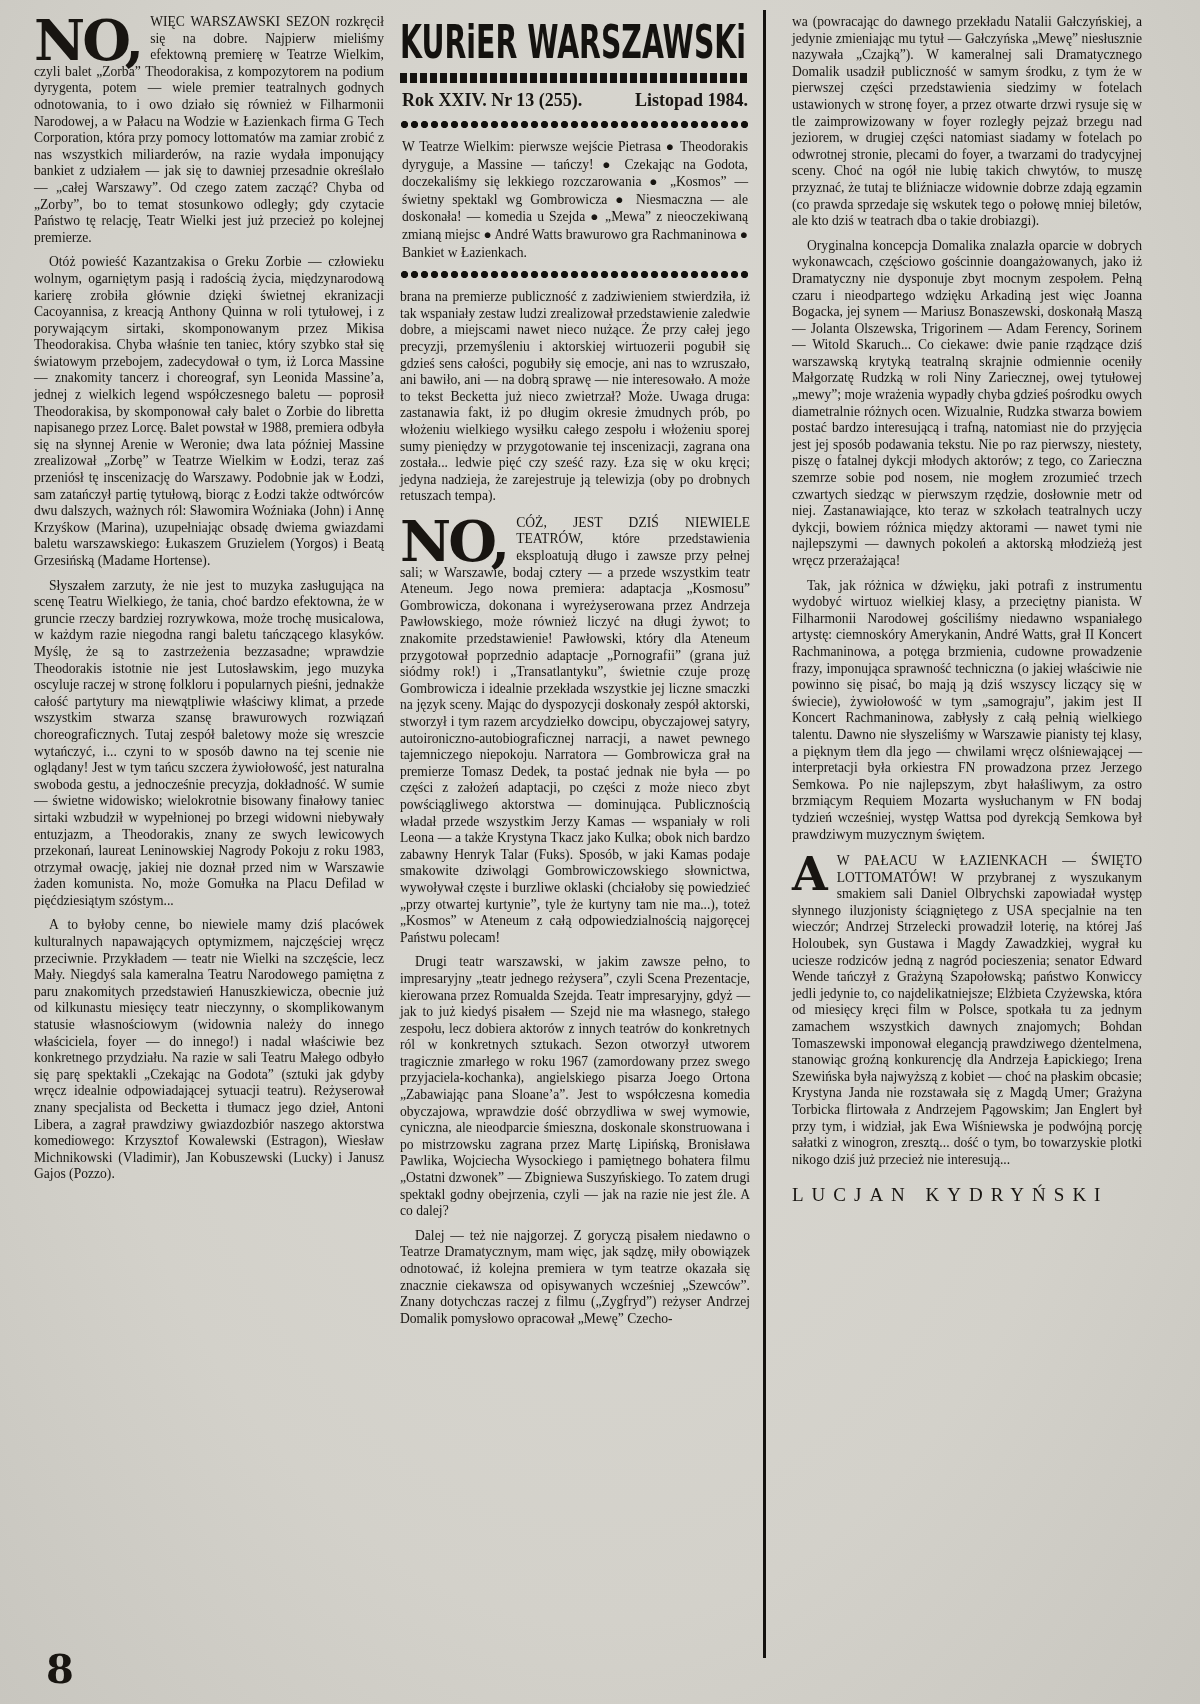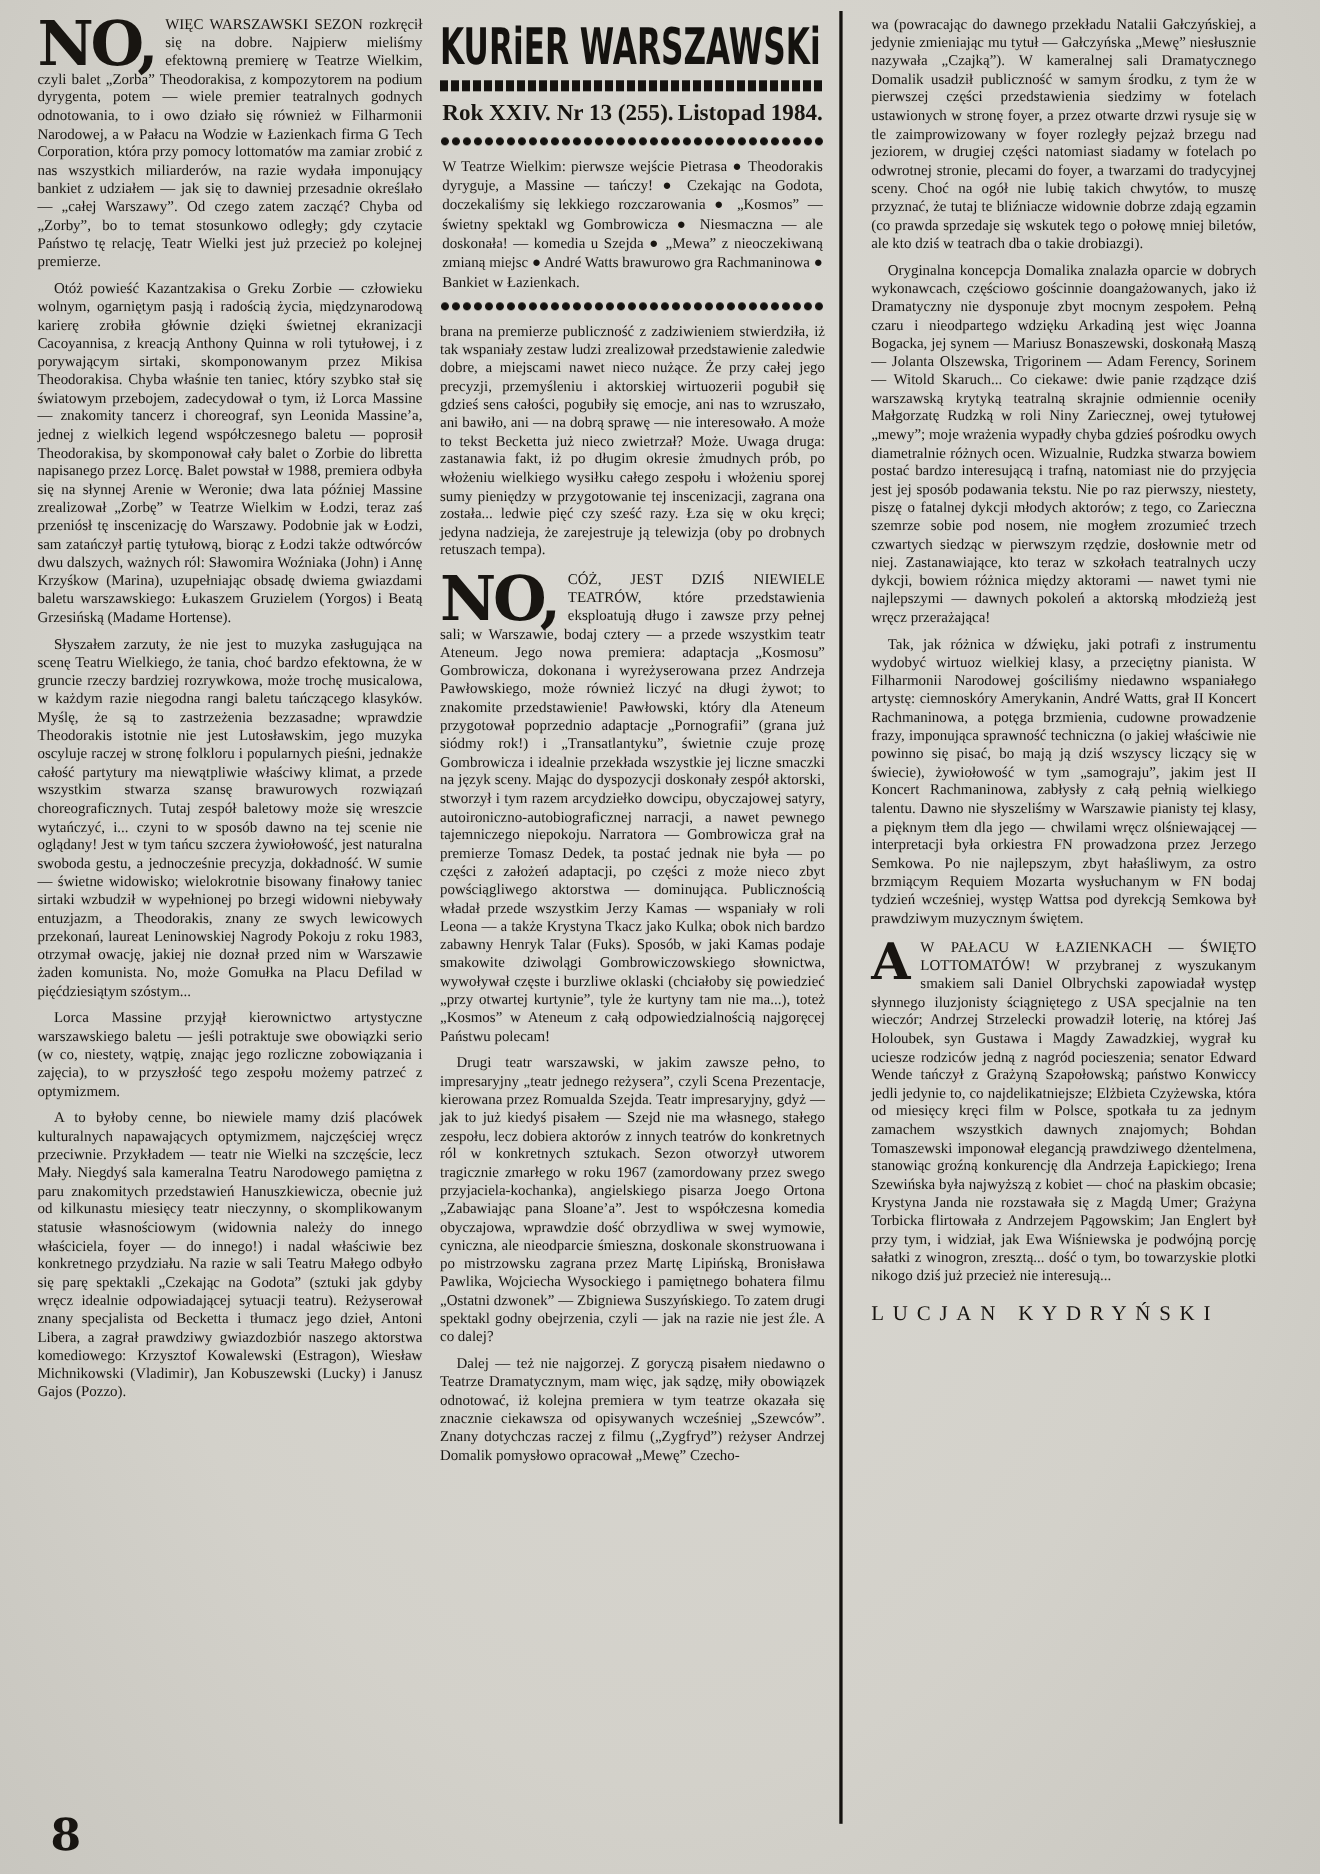--- a/index.html
+++ b/index.html
@@ -41,21 +41,21 @@
   .masthead { margin-bottom:10px; }
   .logo-svg { display:block; margin:2px 0 0 0; }
   .logo-text { font-family:"DejaVu Sans", sans-serif; font-weight:bold; font-size:46px; fill:#14120f; }
   .hatch {
     height:10px; width:100%;
     background:repeating-linear-gradient(90deg, #14120f 0 7px, rgba(0,0,0,0) 7px 10px);
     margin:3px 0 5px 0;
   }
   .issue {
     display:flex; justify-content:space-between;
-    font-weight:bold; font-size:21px;
+    font-weight:bold; font-size:18px;
     padding:2px 2px 5px 2px;
   }
   .dots {
     height:9px; width:100%;
     background-image:radial-gradient(circle at 4.5px 4.5px, #14120f 3.2px, rgba(0,0,0,0) 4px);
     background-size:10px 9px;
     background-repeat:repeat-x;
     margin:4px 0;
   }
   .teaser {
@@ -83,21 +83,20 @@
 
 <div class="page">
   <div class="vrule"></div>
 
   <div class="columns">
 
     <div class="col col-1" data-paragraphs="columns.left">
         <p class="para lead"><span class="dropcap">NO,</span>WIĘC WARSZAWSKI SEZON rozkręcił się na dobre. Najpierw mieliśmy efektowną premierę w Teatrze Wielkim, czyli balet „Zorba” Theodorakisa, z kompozytorem na podium dyrygenta, potem — wiele premier teatralnych godnych odnotowania, to i owo działo się również w Filharmonii Narodowej, a w Pałacu na Wodzie w Łazienkach firma G Tech Corporation, która przy pomocy lottomatów ma zamiar zrobić z nas wszystkich miliarderów, na razie wydała imponujący bankiet z udziałem — jak się to dawniej przesadnie określało — „całej Warszawy”. Od czego zatem zacząć? Chyba od „Zorby”, bo to temat stosunkowo odległy; gdy czytacie Państwo tę relację, Teatr Wielki jest już przecież po kolejnej premierze.</p>
         <p class="para">Otóż powieść Kazantzakisa o Greku Zorbie — człowieku wolnym, ogarniętym pasją i radością życia, międzynarodową karierę zrobiła głównie dzięki świetnej ekranizacji Cacoyannisa, z kreacją Anthony Quinna w roli tytułowej, i z porywającym sirtaki, skomponowanym przez Mikisa Theodorakisa. Chyba właśnie ten taniec, który szybko stał się światowym przebojem, zadecydował o tym, iż Lorca Massine — znakomity tancerz i choreograf, syn Leonida Massine’a, jednej z wielkich legend współczesnego baletu — poprosił Theodorakisa, by skomponował cały balet o Zorbie do libretta napisanego przez Lorcę. Balet powstał w 1988, premiera odbyła się na słynnej Arenie w Weronie; dwa lata później Massine zrealizował „Zorbę” w Teatrze Wielkim w Łodzi, teraz zaś przeniósł tę inscenizację do Warszawy. Podobnie jak w Łodzi, sam zatańczył partię tytułową, biorąc z Łodzi także odtwórców dwu dalszych, ważnych ról: Sławomira Woźniaka (John) i Annę Krzyśkow (Marina), uzupełniając obsadę dwiema gwiazdami baletu warszawskiego: Łukaszem Gruzielem (Yorgos) i Beatą Grzesińską (Madame Hortense).</p>
         <p class="para">Słyszałem zarzuty, że nie jest to muzyka zasługująca na scenę Teatru Wielkiego, że tania, choć bardzo efektowna, że w gruncie rzeczy bardziej rozrywkowa, może trochę musicalowa, w każdym razie niegodna rangi baletu tańczącego klasyków. Myślę, że są to zastrzeżenia bezzasadne; wprawdzie Theodorakis istotnie nie jest Lutosławskim, jego muzyka oscyluje raczej w stronę folkloru i popularnych pieśni, jednakże całość partytury ma niewątpliwie właściwy klimat, a przede wszystkim stwarza szansę brawurowych rozwiązań choreograficznych. Tutaj zespół baletowy może się wreszcie wytańczyć, i... czyni to w sposób dawno na tej scenie nie oglądany! Jest w tym tańcu szczera żywiołowość, jest naturalna swoboda gestu, a jednocześnie precyzja, dokładność. W sumie — świetne widowisko; wielokrotnie bisowany finałowy taniec sirtaki wzbudził w wypełnionej po brzegi widowni niebywały entuzjazm, a Theodorakis, znany ze swych lewicowych przekonań, laureat Leninowskiej Nagrody Pokoju z roku 1983, otrzymał owację, jakiej nie doznał przed nim w Warszawie żaden komunista. No, może Gomułka na Placu Defilad w pięćdziesiątym szóstym...</p>
-        <p class="para">Lorca Massine przyjął kierownictwo artystyczne warszawskiego baletu — jeśli potraktuje swe obowiązki serio (w co, niestety, wątpię, znając jego rozliczne zobowiązania i zajęcia), to w przyszłość tego zespołu możemy patrzeć z optymizmem.</p>
         <p class="para">A to byłoby cenne, bo niewiele mamy dziś placówek kulturalnych napawających optymizmem, najczęściej wręcz przeciwnie. Przykładem — teatr nie Wielki na szczęście, lecz Mały. Niegdyś sala kameralna Teatru Narodowego pamiętna z paru znakomitych przedstawień Hanuszkiewicza, obecnie już od kilkunastu miesięcy teatr nieczynny, o skomplikowanym statusie własnościowym (widownia należy do innego właściciela, foyer — do innego!) i nadal właściwie bez konkretnego przydziału. Na razie w sali Teatru Małego odbyło się parę spektakli „Czekając na Godota” (sztuki jak gdyby wręcz idealnie odpowiadającej sytuacji teatru). Reżyserował znany specjalista od Becketta i tłumacz jego dzieł, Antoni Libera, a zagrał prawdziwy gwiazdozbiór naszego aktorstwa komediowego: Krzysztof Kowalewski (Estragon), Wiesław Michnikowski (Vladimir), Jan Kobuszewski (Lucky) i Janusz Gajos (Pozzo).</p>
       </div>
 
     <div class="col col-2">
       <div class="masthead">
         <svg class="logo-svg" width="350" height="54" viewBox="0 0 350 54">
           <text x="0" y="42" textLength="346" lengthAdjust="spacingAndGlyphs" class="logo-text">KURiER WARSZAWSKi</text>
         </svg>
         <div class="hatch"></div>
         <div class="issue">

